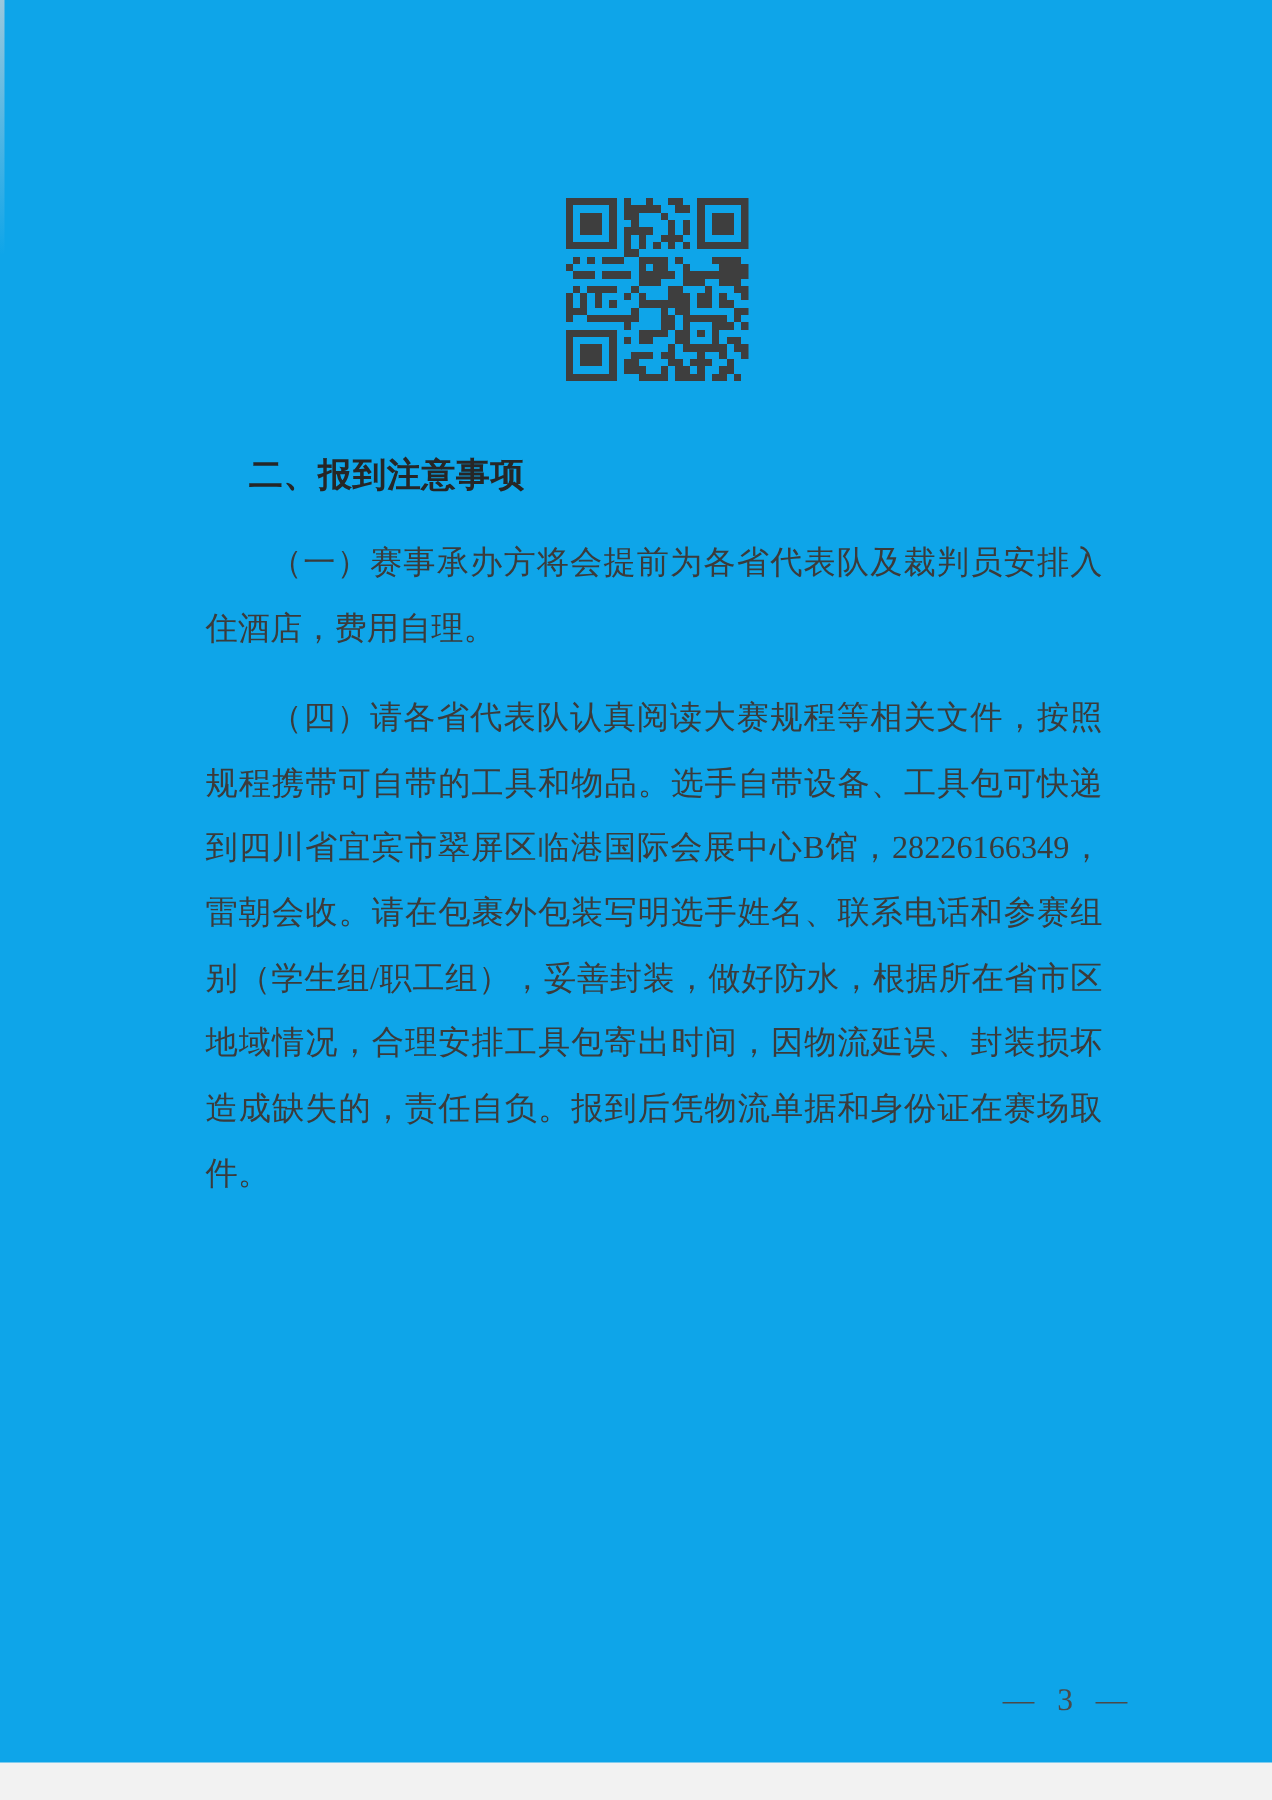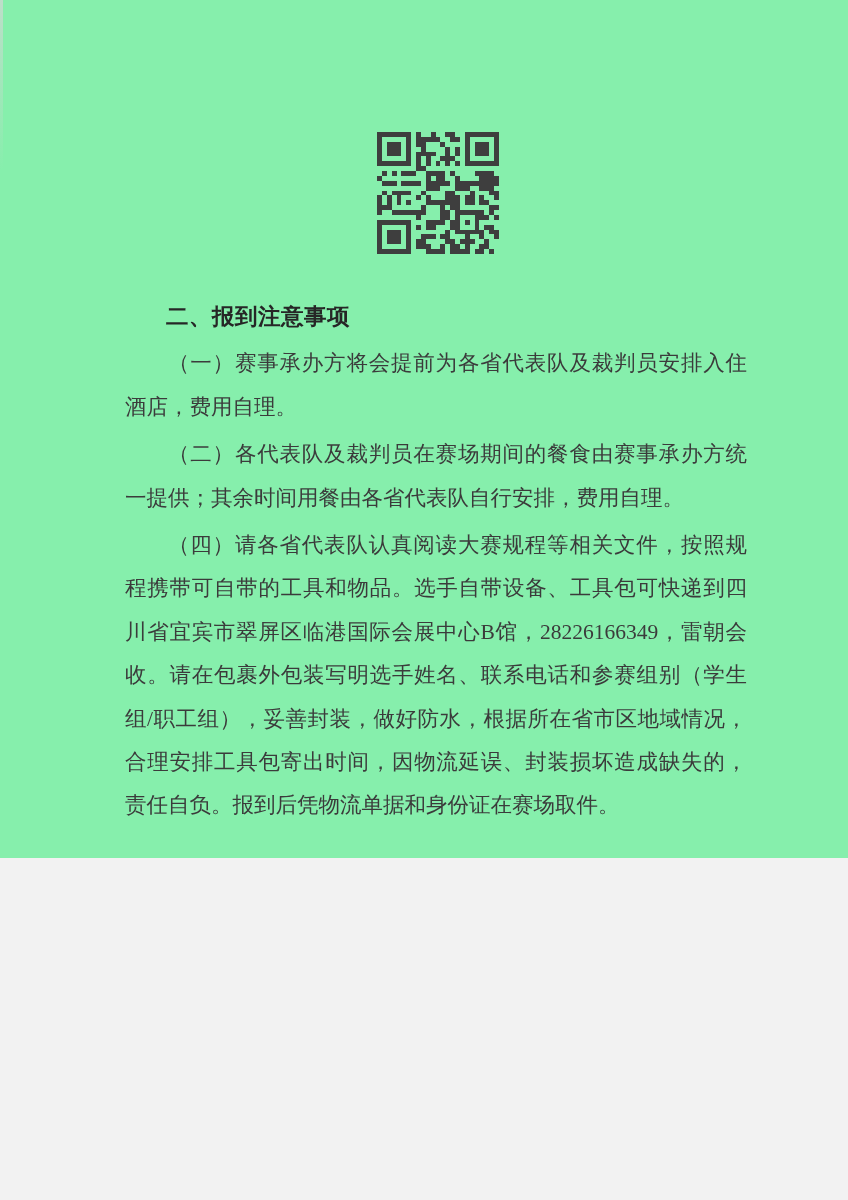--- a/index.html
+++ b/index.html
@@ -3,22 +3,22 @@
 <meta charset="utf-8">
 <style>
   html, body { margin: 0; padding: 0; }
   body {
     width: 848px; height: 1200px;
     background: #f2f2f2;
     font-family: "Liberation Serif", "DejaVu Serif", serif;
   }
   .page {
     position: relative;
-    width: 848px; height: 858px;
-    background: #86efac;
+    width: 848px; height: 1175px;
+    background: #0ea5e9;
     overflow: hidden;
   }
   .scan-artifact {
     position: absolute;
     left: 0; top: 0;
     width: 3px; height: 170px;
     background: linear-gradient(#d6d6d6, rgba(220,220,220,0));
     opacity: 0.7;
   }
   .qr {
@@ -39,21 +39,21 @@
     font-family: "Liberation Sans", "DejaVu Sans", sans-serif;
     font-weight: bold;
     color: #262626;
     font-size: 22.5px;
     line-height: 43.4px;
     text-indent: 2em;
     text-align: left;
     letter-spacing: 0.5px;
   }
   .doc-paragraph {
-    margin: 4px;
+    margin: 16px;
     text-indent: 2em;
   }
   .page-number {
     position: absolute;
     left: 660px; top: 1118px;
     width: 100px;
     color: #4a4a4a;
     font-size: 21px;
     line-height: 30px;
     text-align: center;
@@ -387,19 +387,18 @@
       <rect x="17" y="24" width="1" height="1" fill="#3e3e3e"></rect>
       <rect x="18" y="24" width="1" height="1" fill="#3e3e3e"></rect>
       <rect x="20" y="24" width="1" height="1" fill="#3e3e3e"></rect>
       <rect x="21" y="24" width="1" height="1" fill="#3e3e3e"></rect>
       <rect x="23" y="24" width="1" height="1" fill="#3e3e3e"></rect>
     </svg>
 
   <div class="text-flow">
     <div class="doc-heading">二、报到注意事项</div>
     <p class="doc-paragraph">（一）赛事承办方将会提前为各省代表队及裁判员安排入住酒店，费用自理。</p>
-    <p class="doc-paragraph">（二）各代表队及裁判员在赛场期间的餐食由赛事承办方统一提供；其余时间用餐由各省代表队自行安排，费用自理。</p>
     <p class="doc-paragraph">（四）请各省代表队认真阅读大赛规程等相关文件，按照规程携带可自带的工具和物品。选手自带设备、工具包可快递到四川省宜宾市翠屏区临港国际会展中心B馆，28226166349，雷朝会收。请在包裹外包装写明选手姓名、联系电话和参赛组别（学生组/职工组），妥善封装，做好防水，根据所在省市区地域情况，合理安排工具包寄出时间，因物流延误、封装损坏造成缺失的，责任自负。报到后凭物流单据和身份证在赛场取件。</p>
   </div>
 
   <div class="page-number">— 3 —</div>
 
 </div>
 
 </body></html>

